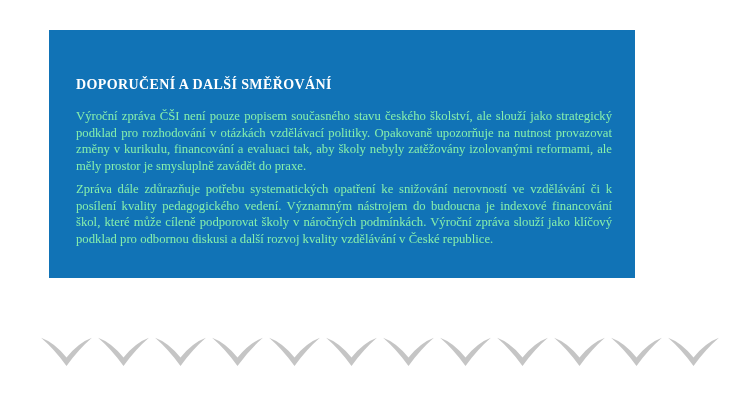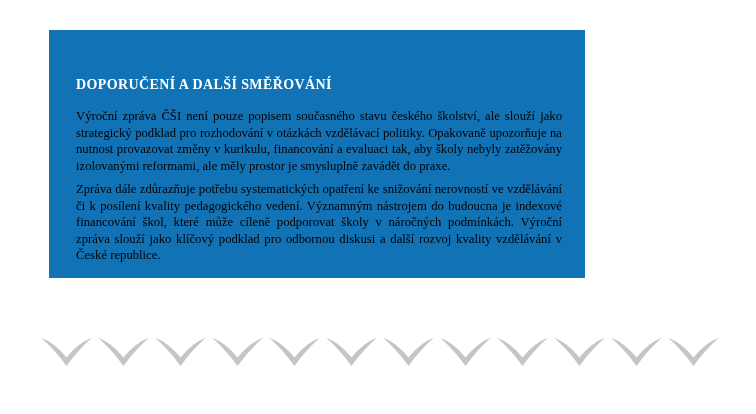--- a/index.html
+++ b/index.html
@@ -12,41 +12,41 @@
     position: relative;
     width: 756px;
     height: 414px;
     background: #ffffff;
     overflow: hidden;
   }
   .card {
     position: absolute;
     left: 49px;
     top: 30px;
-    width: 536px;
+    width: 586px;
     height: 248px;
     background: #1173b6;
     color: #ffffff;
     box-sizing: border-box;
     padding: 46px 23px 0 27px;
   }
   .card-title {
     font-size: 14px;
     font-weight: bold;
     letter-spacing: 0.4px;
     margin: 0 0 14px 0;
     line-height: 18px;
     color: #ffffff;
   }
   .card-paragraph {
     font-size: 12.7px;
     line-height: 16.5px;
     text-align: justify;
     margin: 0 0 7px 0;
-    color: #000000;
+    color: #86efac;
   }
   .chevron-divider {
     position: absolute;
     left: 40px;
     top: 335px;
     display: flex;
     gap: 4px;
     align-items: flex-start;
   }
   .chevron {

